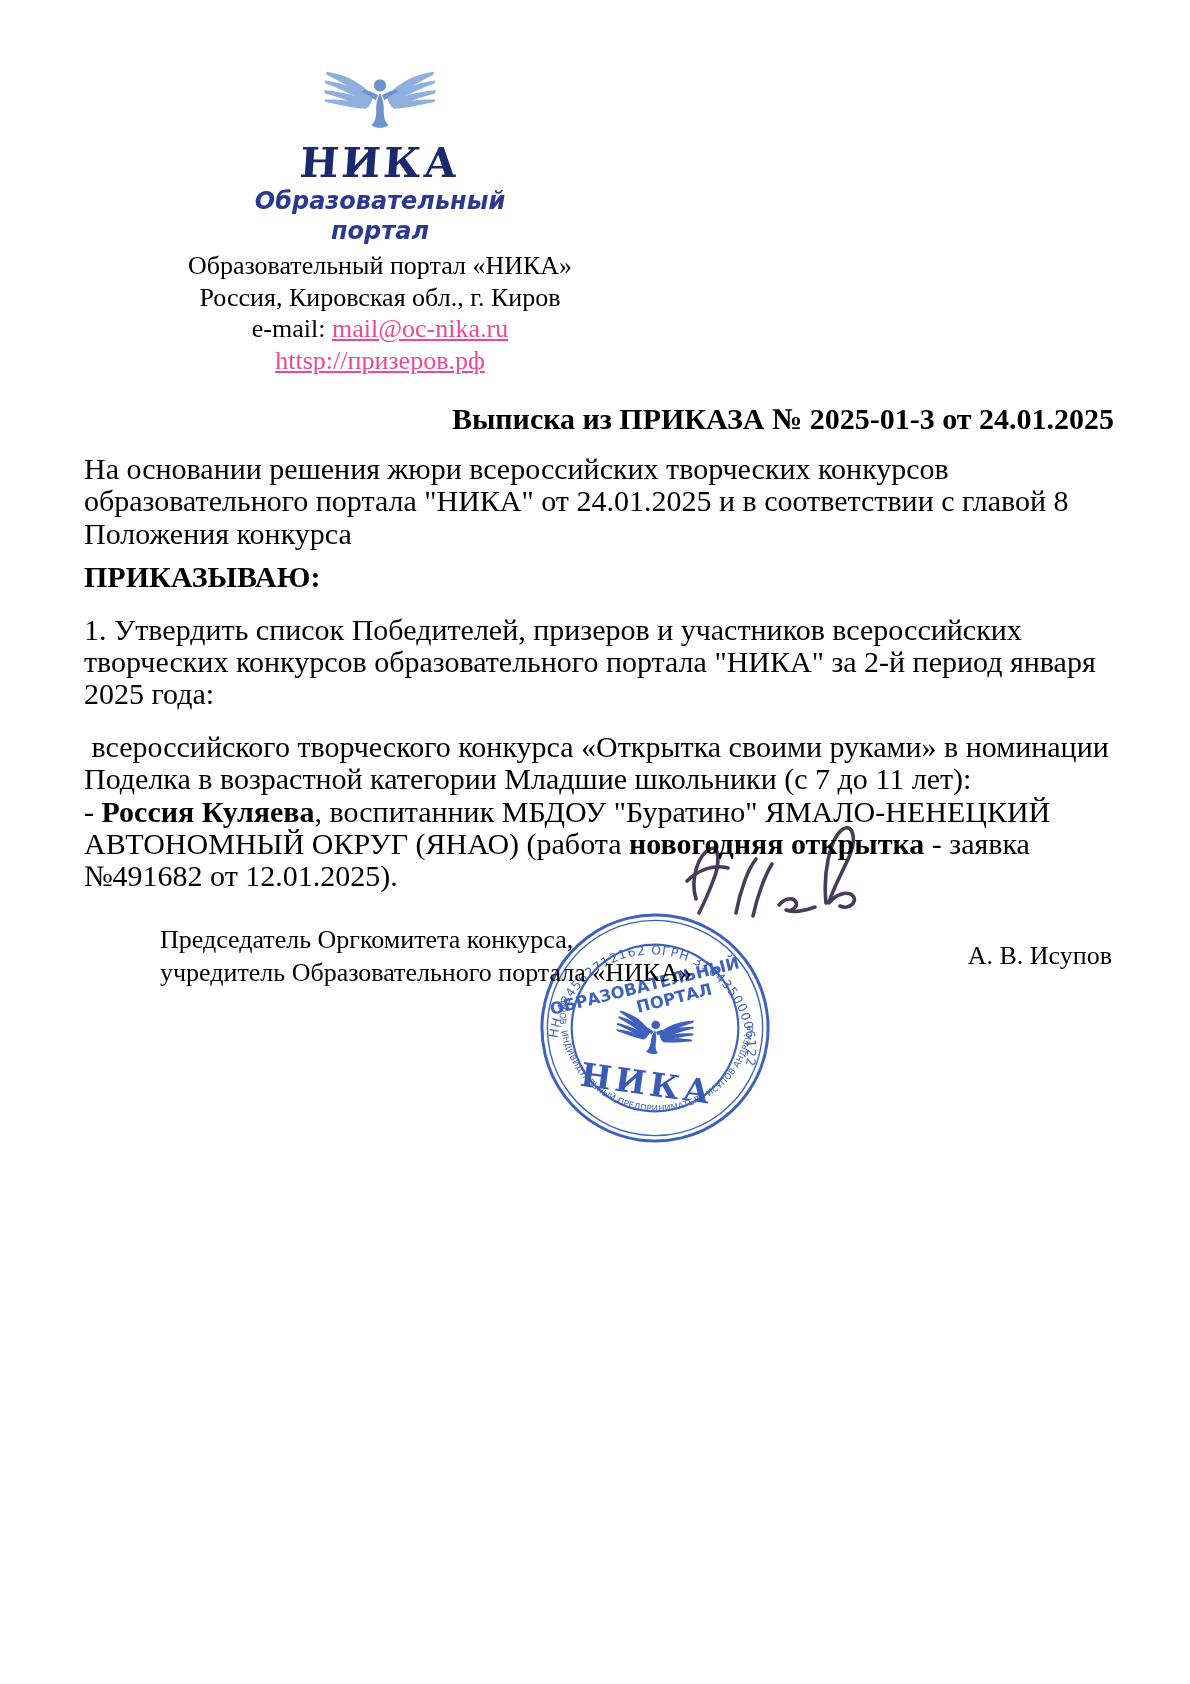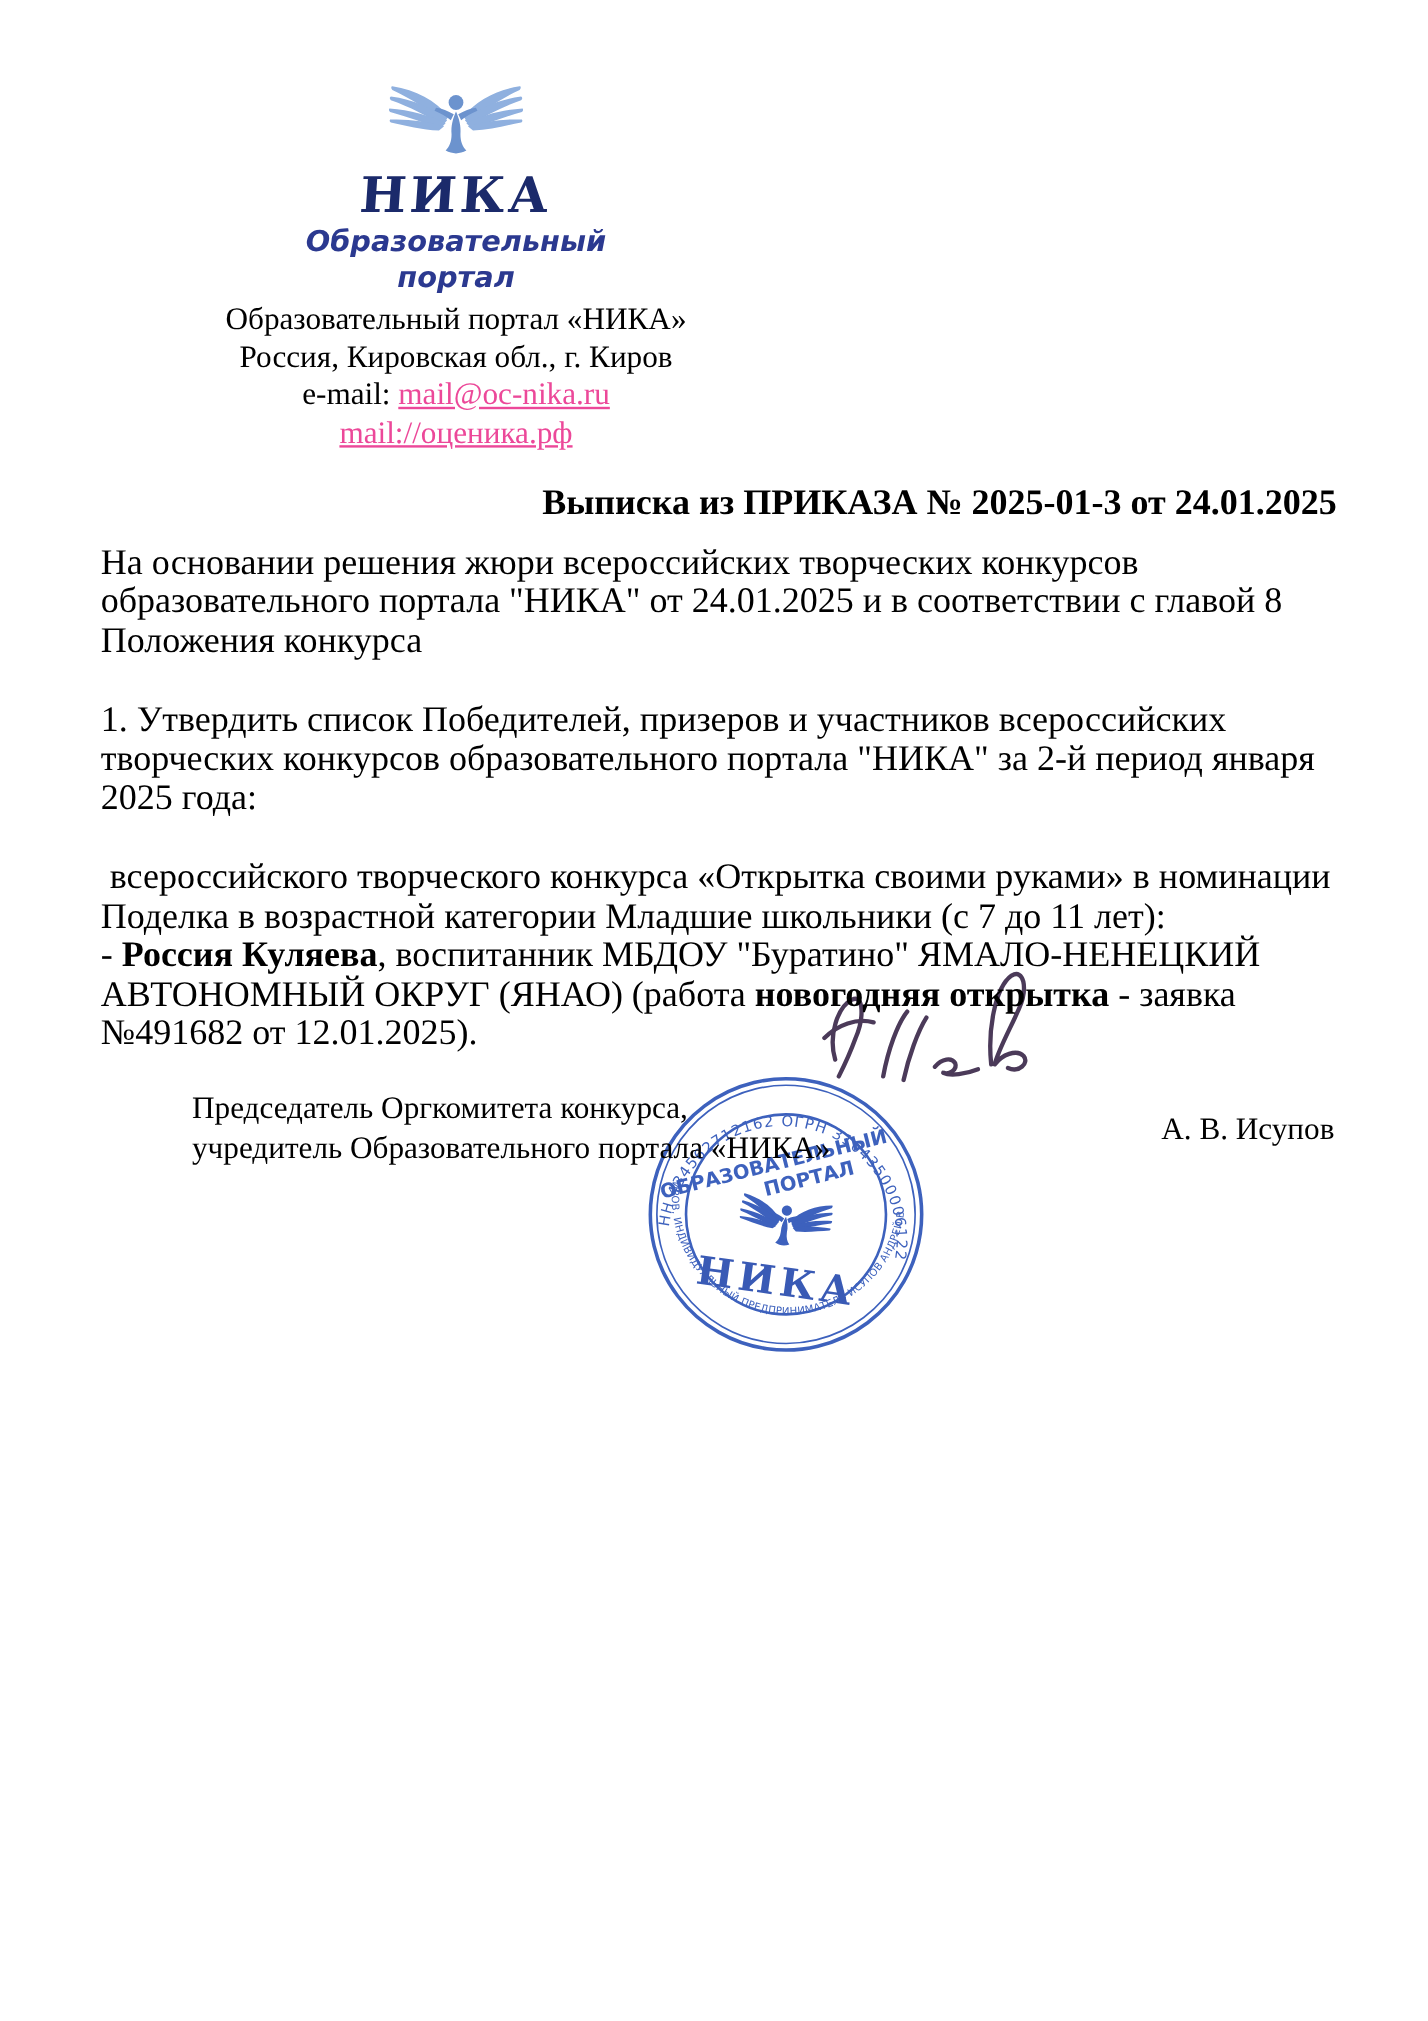--- a/index.html
+++ b/index.html
@@ -23,21 +23,21 @@
     font-size:24px; line-height:30px; color:#2B3990;
   }
   .org-block { margin-top:4px; font-size:26px; line-height:31.5px; }
   .doc-link { color:#ec4899; text-decoration:underline; }
 
   
   .doc-title { width:1032px; margin:26px 0 0 82px; text-align:right; font-size:30px; font-weight:700; }
   .para { width:1042px; margin-left:84px; font-size:30px; line-height:32.4px; white-space:pre-line; }
   .para.intro  { margin-top:17px; }
   .para.order  { margin-top:11px; font-weight:700; }
-  .para.block  { margin-top:34px;font-family:Liberation Serif, serif; }
+  .para.block  { margin-top:20px;font-family:Liberation Serif, serif; }
   .para b { font-weight:700; }
 
   
   .sig-section { position:relative; width:1028px; margin:30px 0 0 84px; }
   .sig-row { display:flex; align-items:center; }
   .sig-left  { margin-left:76px; font-size:26px; line-height:33px; white-space:pre-line; }
   .sig-right { margin-left:auto; font-size:26px; line-height:33px; }
 
   .stamp {
     position:absolute; left:452px; top:-14px; width:238px; height:238px;
@@ -85,30 +85,31 @@
       <use href="#figure-shape" fill="#6C93CE"></use>
     </svg>
     <div class="logo-brand">НИКА</div>
     <div class="logo-sub">Образовательный</div>
     <div class="logo-sub">портал</div>
 
     <div class="org-block">
       <div>Образовательный портал «НИКА»</div>
       <div>Россия, Кировская обл., г. Киров</div>
       <div><span>e-mail: </span><a class="doc-link" href="#">mail@oc-nika.ru</a></div>
-      <div><a class="doc-link" href="#">mail://оценика.рф</a></div>
+      <div><a class="doc-link" href="#">httsp://призеров.рф</a></div>
     </div>
   </header>
 
   <h1 class="doc-title">Выписка из ПРИКАЗА № 2025-01-3 от 24.01.2025</h1>
 
   <p class="para intro">На основании решения жюри всероссийских творческих конкурсов
 образовательного портала "НИКА" от 24.01.2025 и в соответствии с главой 8
 Положения конкурса</p>
 
+  <p class="para order">ПРИКАЗЫВАЮ:</p>
 
   <p class="para block">1. Утвердить список Победителей, призеров и участников всероссийских
 творческих конкурсов образовательного портала "НИКА" за 2-й период января
 2025 года:</p>
 
   <p class="para block"><span>&nbsp;всероссийского творческого конкурса «Открытка своими руками» в номинации
 Поделка в возрастной категории Младшие школьники (с 7 до 11 лет):
 - </span><b>Россия Куляева</b><span>, воспитанник МБДОУ "Буратино" ЯМАЛО-НЕНЕЦКИЙ
 АВТОНОМНЫЙ ОКРУГ (ЯНАО) (работа </span><b>новогодняя открытка</b><span> - заявка
 №491682 от 12.01.2025).</span></p>

